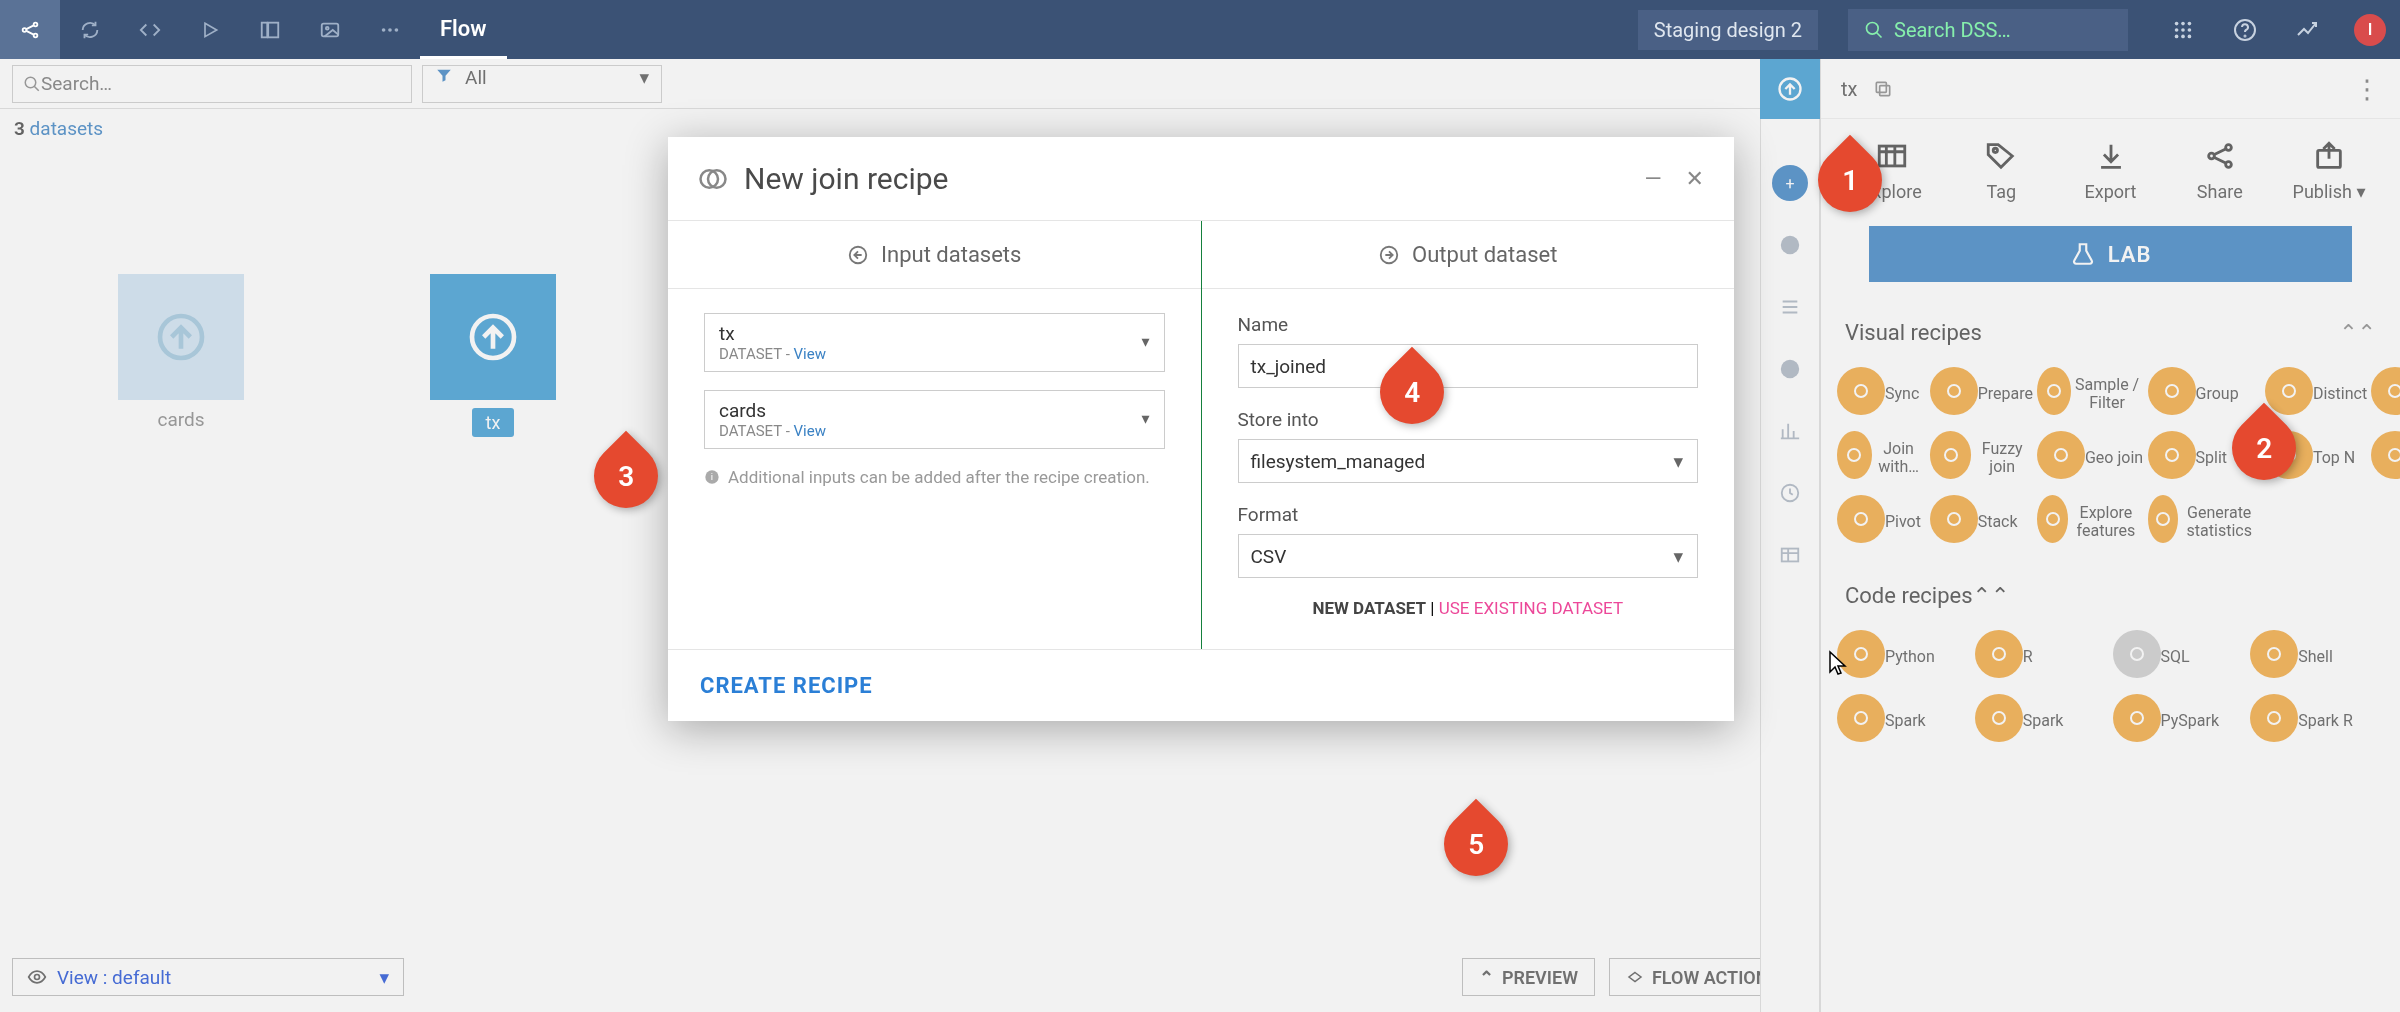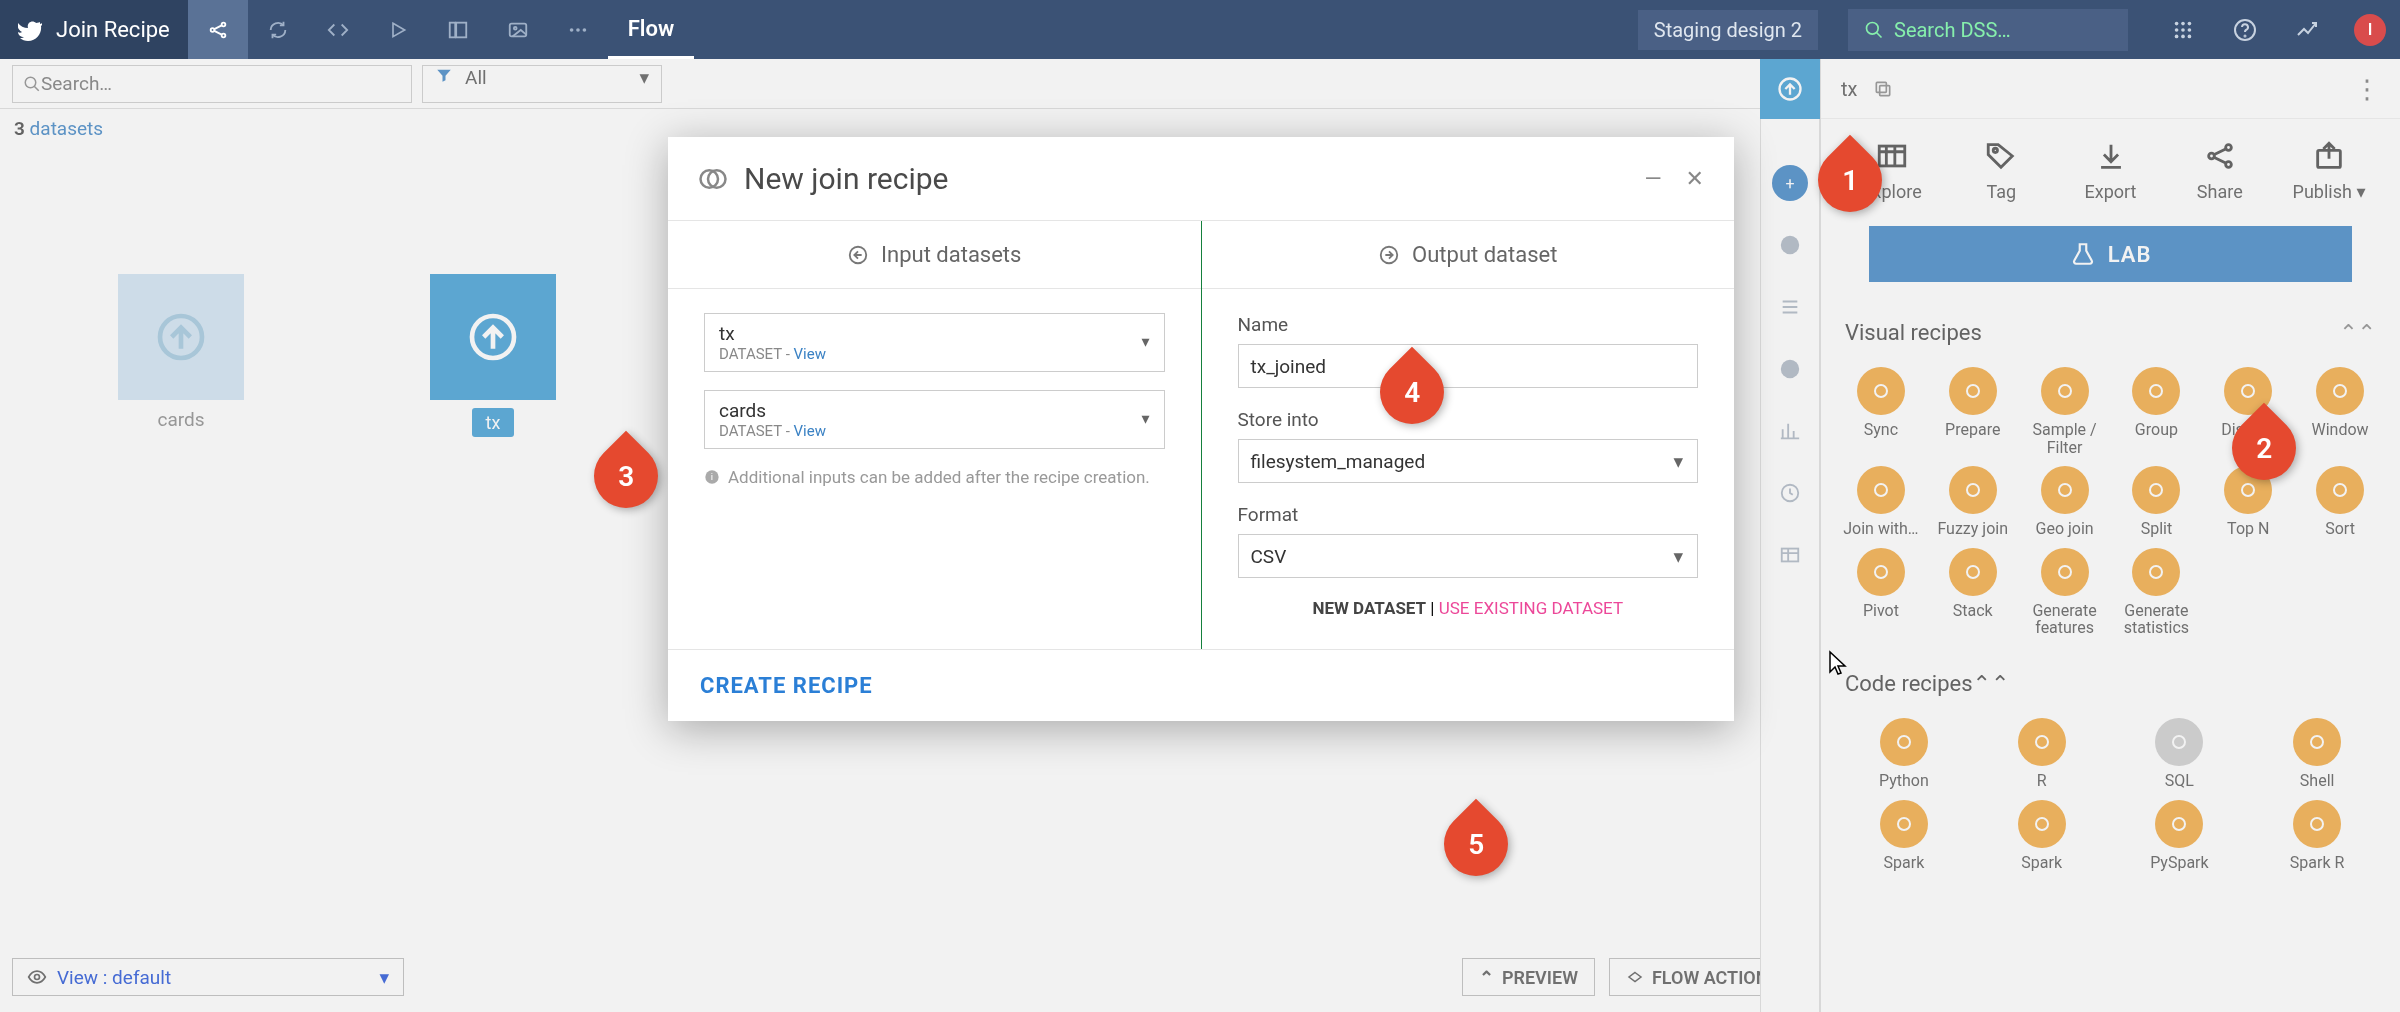--- a/index.html
+++ b/index.html
@@ -83,21 +83,21 @@
   .rpanel { position:absolute; right:0; top:59px; width:580px; bottom:0; background:#fff; border-left:1px solid #ddd; overflow:hidden; }
   .rp-head { height:60px; display:flex; align-items:center; padding:0 20px; border-bottom:1px solid #eee; gap:16px; }
   .rp-head .nm { font-size:20px; color:#555; }
   .rp-actions { display:flex; justify-content:space-between; padding:20px 26px 10px 26px; }
   .rp-act { display:flex; flex-direction:column; align-items:center; gap:8px; font-size:18px; color:#555; cursor:pointer; width:90px; }
   .rp-act svg, .rp-act .ic { width:34px; height:34px; }
   .lab-btn { margin:14px 48px 24px 48px; height:56px; background:#3b82c4; color:#fff; display:flex; align-items:center; justify-content:center; font-size:22px; font-weight:600; letter-spacing:1px; gap:12px; cursor:pointer;}
   .sect-head { display:flex; align-items:center; padding:14px 24px; font-size:22px; color:#444; }
   .sect-head .chev { margin-left:auto; color:#888; }
   .recipe-grid { display:grid; grid-template-columns:repeat(6,1fr); gap:10px 4px; padding:8px 16px 20px 16px; }
-  .recipe { display:flex; flex-direction:column; align-items:center; font-size:16px; color:#555; text-align:center; cursor:pointer; }
+  .recipe { display:flex; flex-direction:row; align-items:center; font-size:16px; color:#555; text-align:center; cursor:pointer; }
   .rcircle { width:48px; height:48px; border-radius:50%; background:#f2a73c; display:flex; align-items:center; justify-content:center; margin-bottom:6px; color:#fff; }
   .rcircle.code { background:#f2a73c; }
   .rcircle.sql { background:#ccc; }
   .recipe-label { line-height:1.1; }
   
   
   .marker { position:absolute; z-index:200; pointer-events:none; }
   .marker .drop { width:64px; height:64px; background:#e5492f; border-radius:50% 50% 50% 0; transform:rotate(-45deg); display:flex; align-items:center; justify-content:center; box-shadow:0 3px 8px rgba(0,0,0,0.3);}
   .marker .drop.point-right { border-radius:50% 0 50% 50%; }
   .marker .num { transform:rotate(45deg); color:#fff; font-size:28px; font-weight:600; }
@@ -107,26 +107,20 @@
   .scrim2 { position:absolute; top:59px; right:0; width:580px; bottom:0; background:rgba(200,200,200,0.24); z-index:150; pointer-events:none;}
   .cursor-arrow { position:absolute; z-index:300; left:1828px; top:650px; font-size:22px; color:#000; pointer-events:none;}
 
   .chev::after { content:"▾"; }
   .chev-up::after { content:"⌃"; font-size:22px;}
 </style>
 </head>
 <body>
 
 <div class="topbar">
-  <div class="topbar-title">
-    <svg class="bird" width="24" height="24" viewBox="0 0 24 24" fill="#fff">
-        <path d="M22 4s-2 1-4 1c-2-2-5-2-7 0-2 2-1 5-1 5-4 0-8-2-10-5 0 0-2 6 4 9-1 1-3 1-4 0 0 3 3 5 6 5-1 1-3 1-4 1 2 2 5 3 8 3 9 0 14-8 13-15 1-1 2-2 2-3l-3 1z"></path>
-      </svg>
-    <span>Join Recipe</span>
-  </div>
   <div class="tb-btn active">
       <svg width="22" height="22" viewBox="0 0 24 24" fill="none" stroke="#fff" stroke-width="2">
         <circle cx="6" cy="12" r="2"></circle>
         <circle cx="18" cy="6" r="2"></circle>
         <circle cx="18" cy="18" r="2"></circle>
         <path d="M8 11l8-4M8 13l8 4"></path>
       </svg>
     </div>
   <div class="tb-btn">
       <svg width="22" height="22" viewBox="0 0 24 24" fill="none" stroke="currentColor" stroke-width="2">
@@ -495,21 +489,21 @@
           </svg>
         </div>
         <div class="recipe-label">Stack</div>
       </div>
       <div class="recipe">
         <div class="rcircle">
           <svg width="24" height="24" viewBox="0 0 24 24" fill="none" stroke="#fff" stroke-width="2">
             <circle cx="12" cy="12" r="6"></circle>
           </svg>
         </div>
-        <div class="recipe-label">Generate features</div>
+        <div class="recipe-label">Explore features</div>
       </div>
       <div class="recipe">
         <div class="rcircle">
           <svg width="24" height="24" viewBox="0 0 24 24" fill="none" stroke="#fff" stroke-width="2">
             <circle cx="12" cy="12" r="6"></circle>
           </svg>
         </div>
         <div class="recipe-label">Generate statistics</div>
       </div>
     </div>

